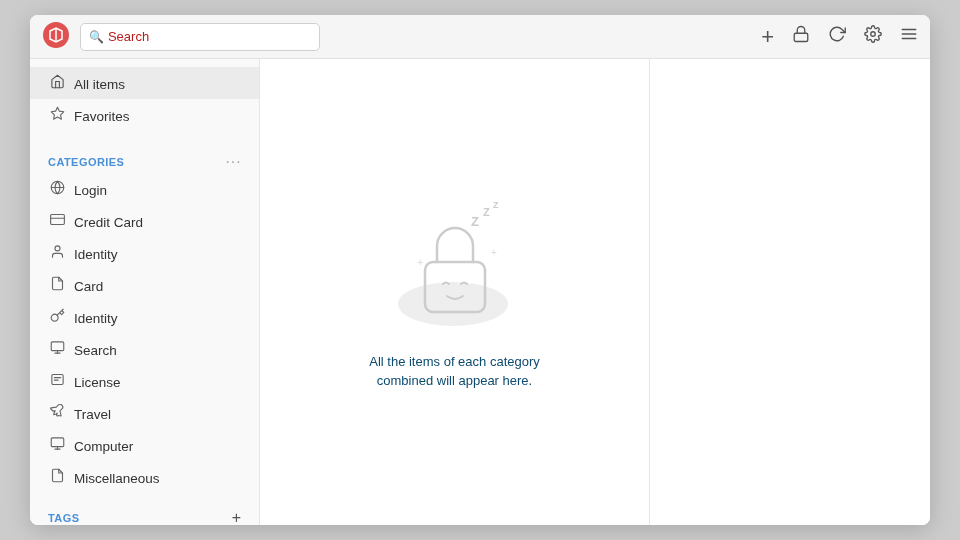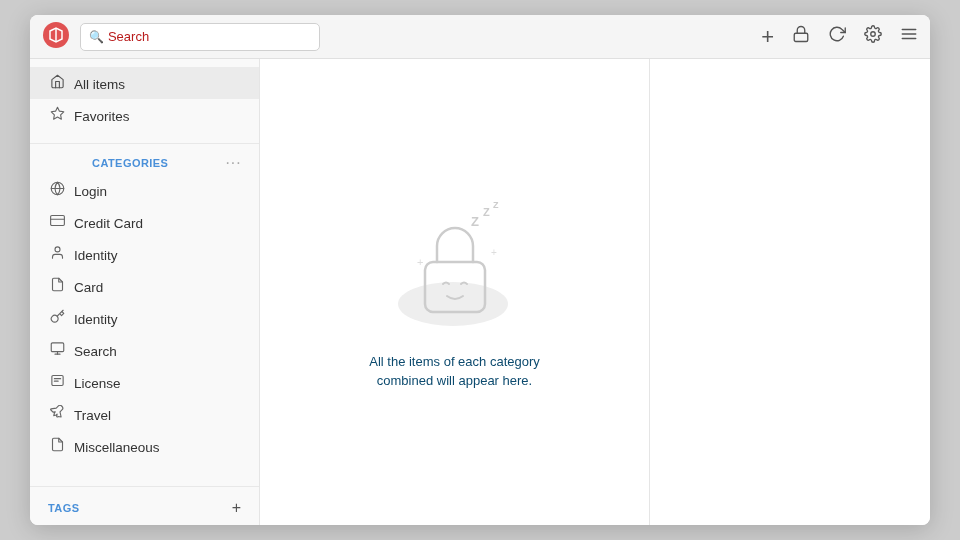--- a/index.html
+++ b/index.html
@@ -113,21 +113,20 @@
       display: flex;
       align-items: center;
       justify-content: space-between;
       padding: 6px 18px 2px 18px;
     }
     .sidebar-section-label {
       font-size: 11px;
       font-weight: 700;
       color: #4a90d9;
       letter-spacing: 0.04em;
-      margin-left: 44px;
     }
     .sidebar-section-action {
       color: #aaa;
       font-size: 16px;
       cursor: pointer;
     }
     .sidebar-divider {
       height: 1px;
       background: #e8e8e8;
       margin: 4px 0;
@@ -338,20 +337,30 @@
 
       <div class="sidebar-item">
         <span class="sidebar-item-icon">
           <svg width="15" height="15" viewBox="0 0 24 24" fill="none" stroke="#666" stroke-width="1.8" stroke-linecap="round" stroke-linejoin="round">
             <path d="M17.8 19.2 16 11l3.5-3.5C21 6 21 4 19 2c-2-2-4-2-5.5-.5L10 5 1.8 6.2a1 1 0 0 0-.5 1.7l.5.5 3 3 3.7-.6L7 13l-1 4 4-1 1.4-1.4-.7 3.8.5.5a1 1 0 0 0 1.7-.5z"></path>
           </svg>
         </span>
         <span>Travel</span>
       </div>
 
+      <div class="sidebar-item">
+        <span class="sidebar-item-icon">
+          <svg width="15" height="15" viewBox="0 0 24 24" fill="none" stroke="#666" stroke-width="1.8" stroke-linecap="round" stroke-linejoin="round">
+            <rect x="2" y="3" width="20" height="14" rx="2" ry="2"></rect>
+            <line x1="8" y1="21" x2="16" y2="21"></line>
+            <line x1="12" y1="17" x2="12" y2="21"></line>
+          </svg>
+        </span>
+        <span>Computer</span>
+      </div>
 
       <div class="sidebar-item">
         <span class="sidebar-item-icon">
           <svg width="15" height="15" viewBox="0 0 24 24" fill="none" stroke="#666" stroke-width="1.8" stroke-linecap="round" stroke-linejoin="round">
             <path d="M14 2H6a2 2 0 0 0-2 2v16a2 2 0 0 0 2 2h12a2 2 0 0 0 2-2V8z"></path>
             <polyline points="14 2 14 8 20 8"></polyline>
           </svg>
         </span>
         <span>Miscellaneous</span>
       </div>

